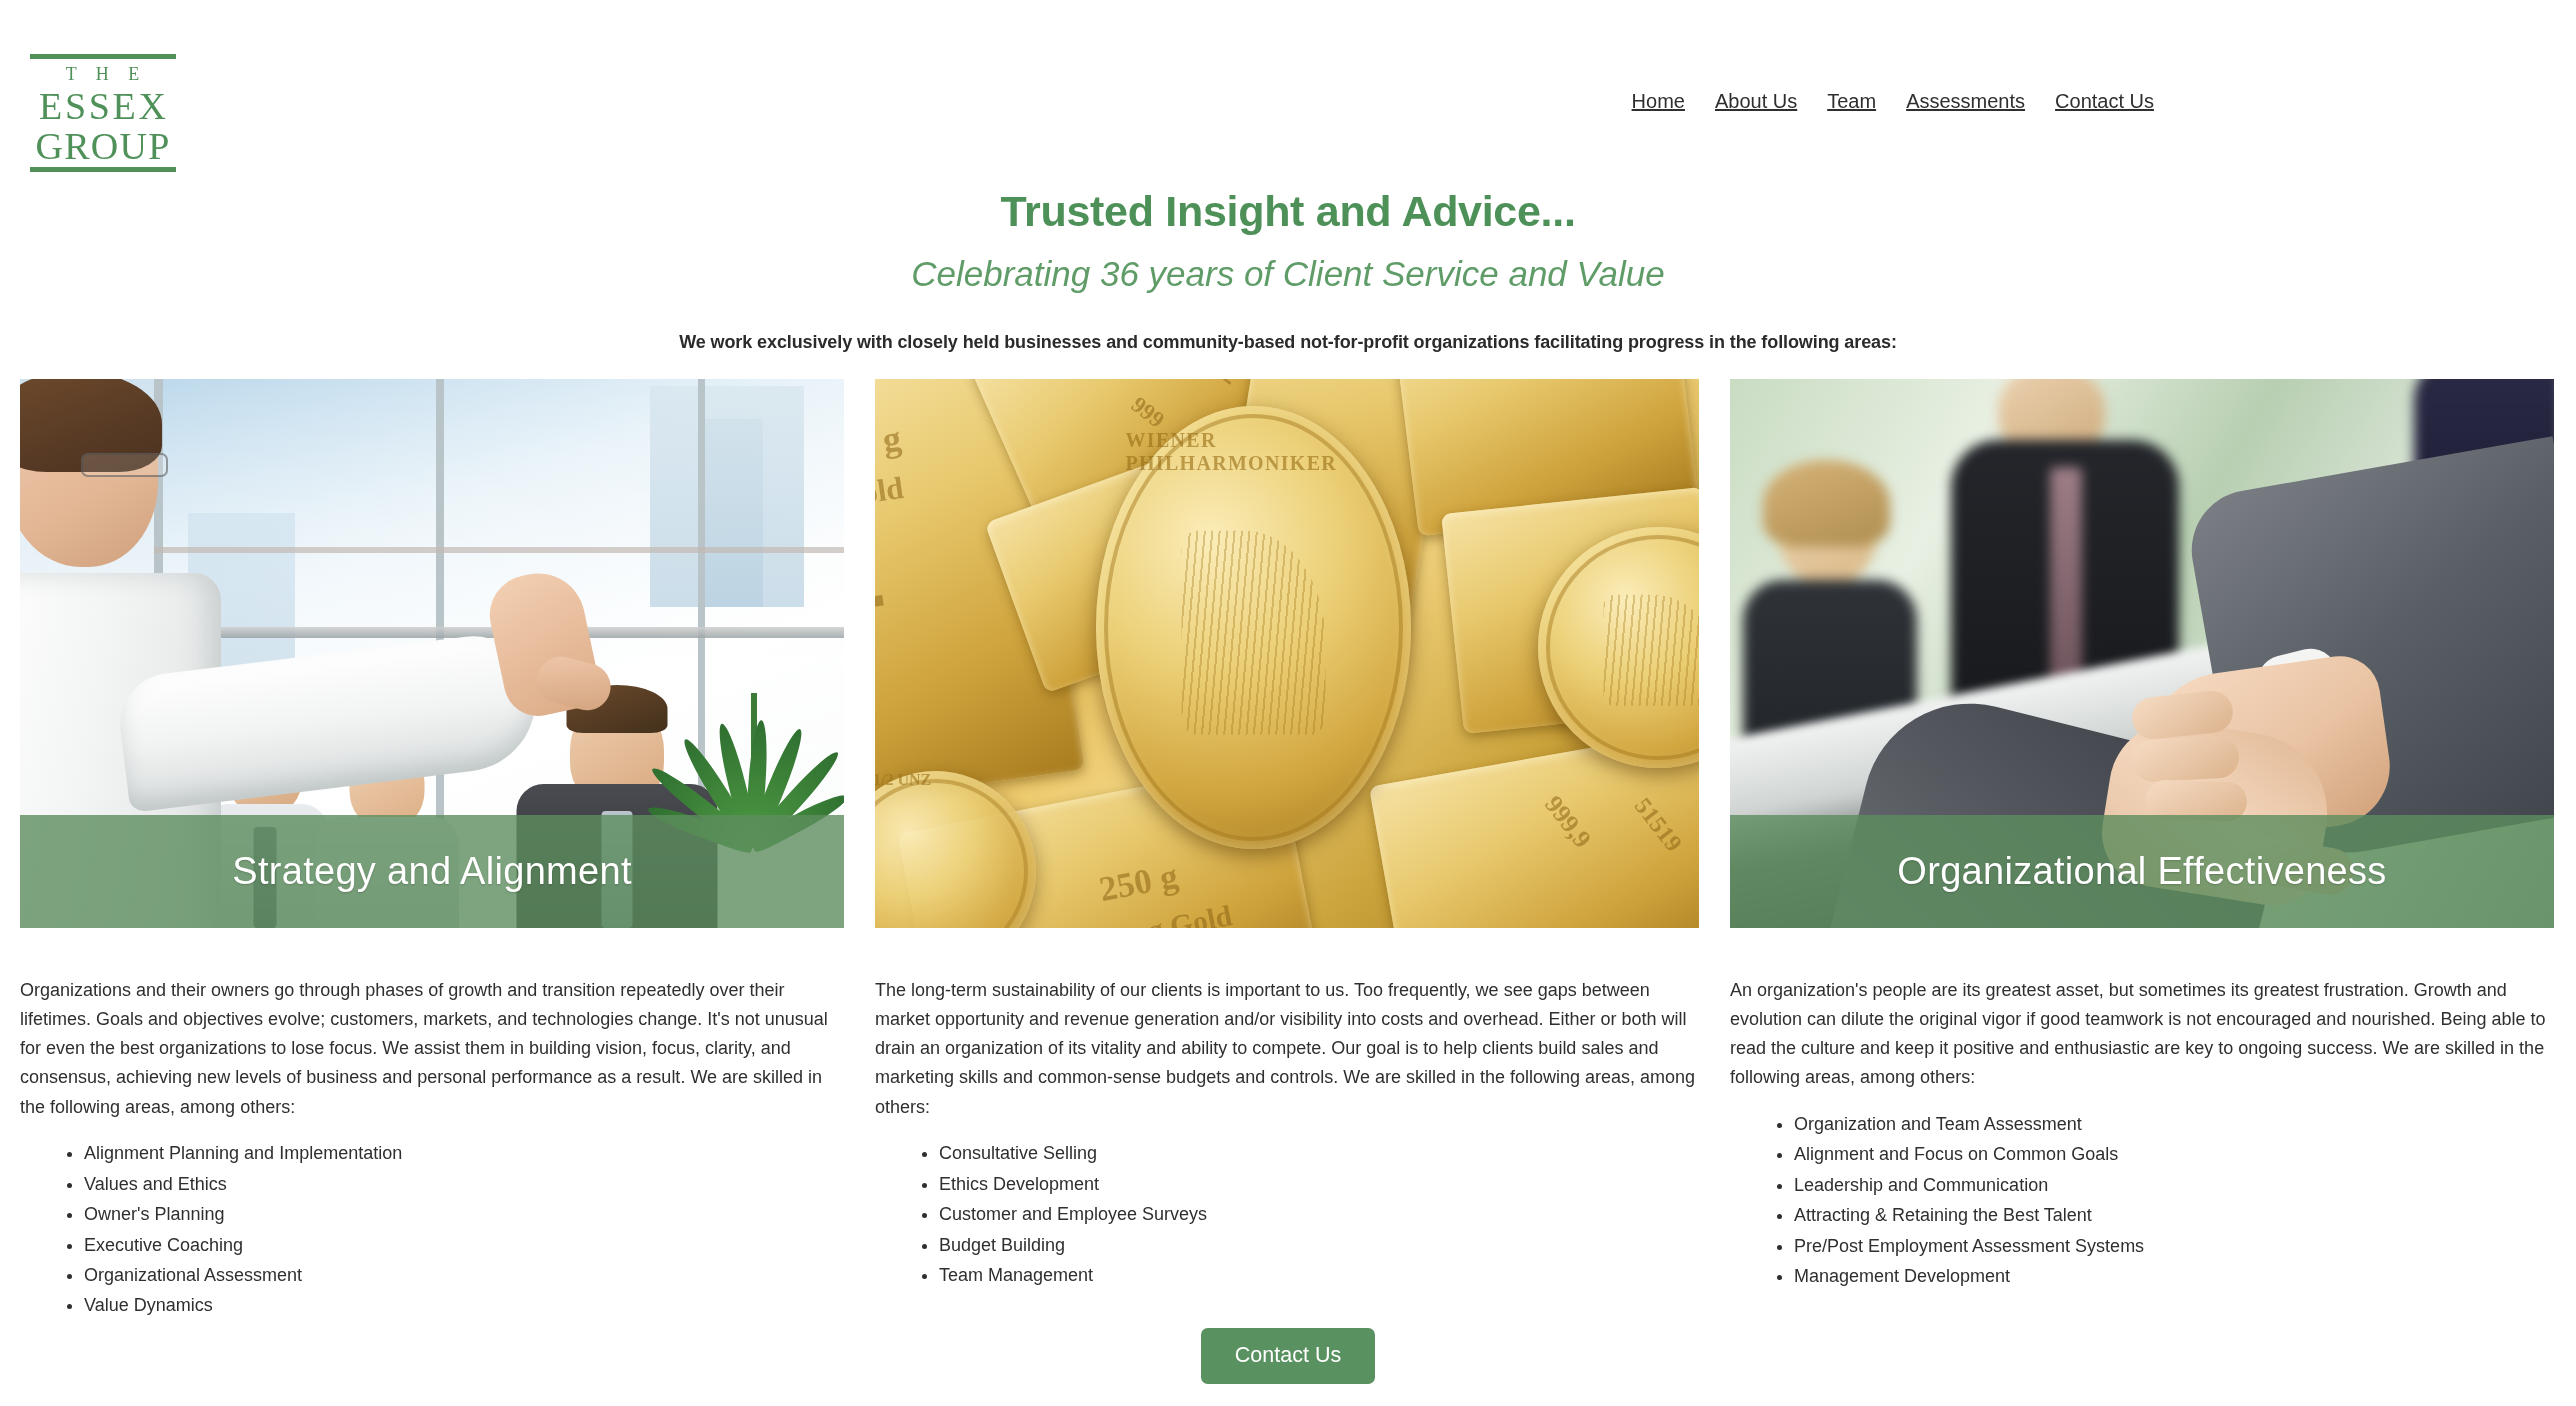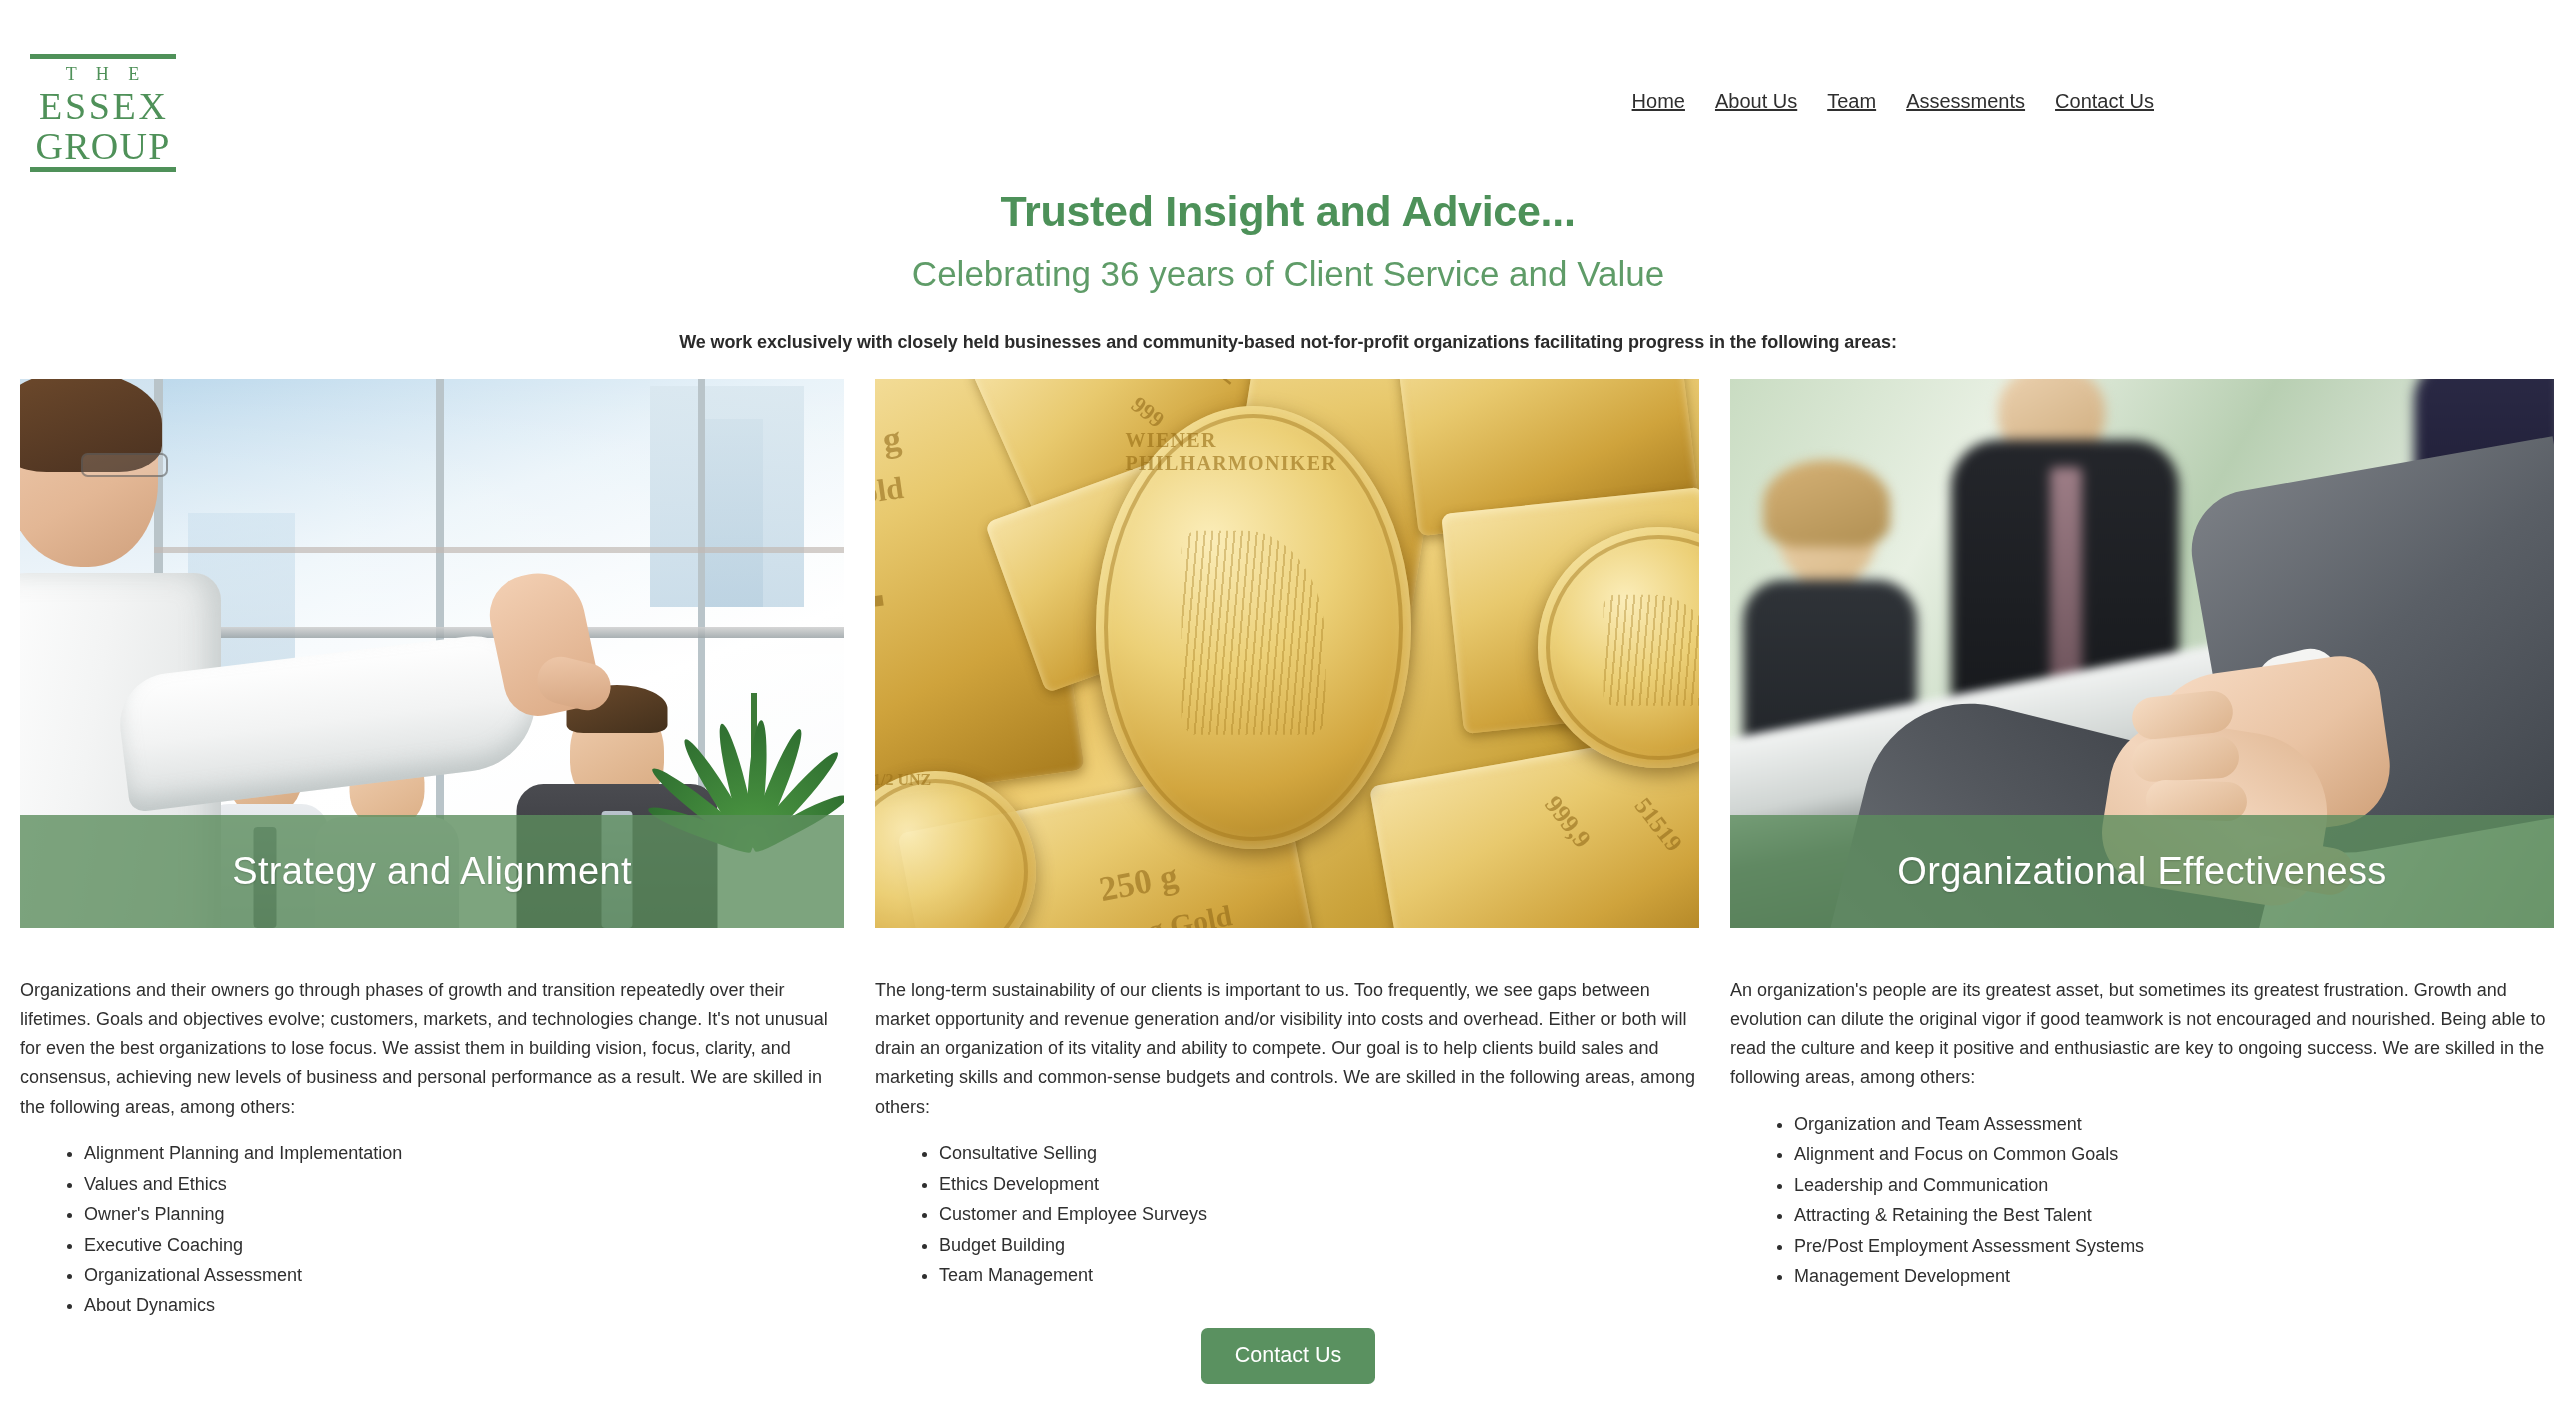--- a/index.html
+++ b/index.html
@@ -46,21 +46,21 @@
 
   
   .hero { position: absolute; top: 188px; left: 0; width: 2576px; text-align: center; }
   .hero-title {
     font-size: 43px; font-weight: bold; color: #4d9159;
     letter-spacing: -0.3px; line-height: 1.1;
   }
   .hero-sub {
     margin-top: 19px;
     font-size: 35px; font-weight: 400; color: #5f9c68;
-    letter-spacing: 0px; line-height: 1.15;
+    letter-spacing: 0px; line-height: 1.15; font-style: italic;
   }
   .intro {
     position: absolute; top: 332px; left: 0; width: 2576px;
     text-align: center;
     font-size: 18px; font-weight: bold; color: #2b2b2b;
     letter-spacing: -0.1px;
   }
 
   
   .grid {
@@ -344,21 +344,21 @@
           <span class="caption-text">Strategy and Alignment</span>
         </div>
       </div>
       <p class="body-text">Organizations and their owners go through phases of growth and transition repeatedly over their lifetimes.  Goals and objectives evolve; customers, markets, and technologies change.  It's not unusual for even the best organizations to lose focus.   We assist them in building vision, focus, clarity, and consensus, achieving new levels of business and personal performance as a result.  We are skilled in the following areas, among others:</p>
       <ul class="bullets">
         <li>Alignment Planning and Implementation</li>
         <li>Values and Ethics</li>
         <li>Owner's Planning</li>
         <li>Executive Coaching</li>
         <li>Organizational Assessment</li>
-        <li>About Dynamics</li>
+        <li>Value Dynamics</li>
       </ul>
     </div>
 
     <div class="col">
       <div class="card">
         <div class="photo photo2">
           <div class="g-bar" style="left:-60px;top:-20px;width:241px;height:429px;transform:rotate(-8deg);">
             <span class="emb" style="left:24px;top:54px;font-size:36px;">250 g</span>
             <span class="emb" style="left:13.4px;top:107px;font-size:31px;">e Gold</span>
 

